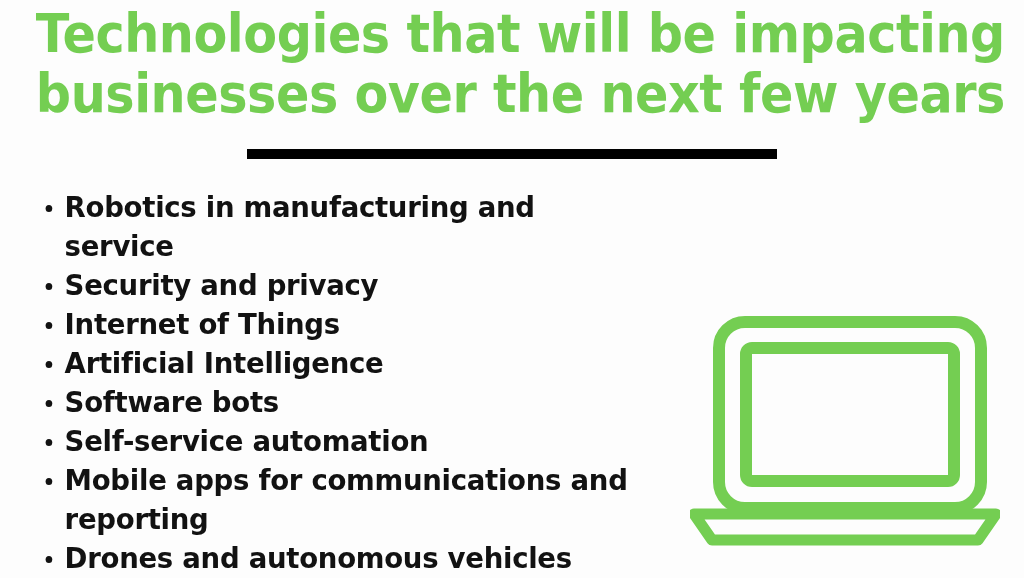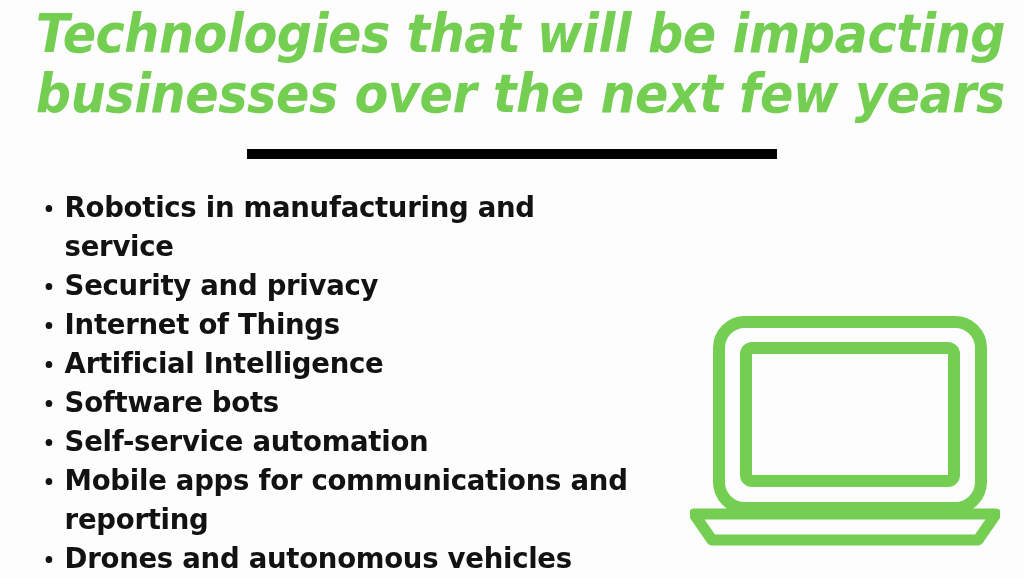--- a/index.html
+++ b/index.html
@@ -23,21 +23,20 @@
     background: #fdfdfd;
   }
 
   
   .title-block {
     position: absolute;
     left: 0;
     top: 4px;
     width: 1024px;
     text-align: center;
-    font-style: italic;
   }
   .title-line {
     display: block;
     font-family: "DejaVu Sans", sans-serif;
     font-weight: bold;
     font-size: 53px;
     line-height: 60px;
     letter-spacing: -0.5px;
     color: #74ce52;
     white-space: nowrap;

